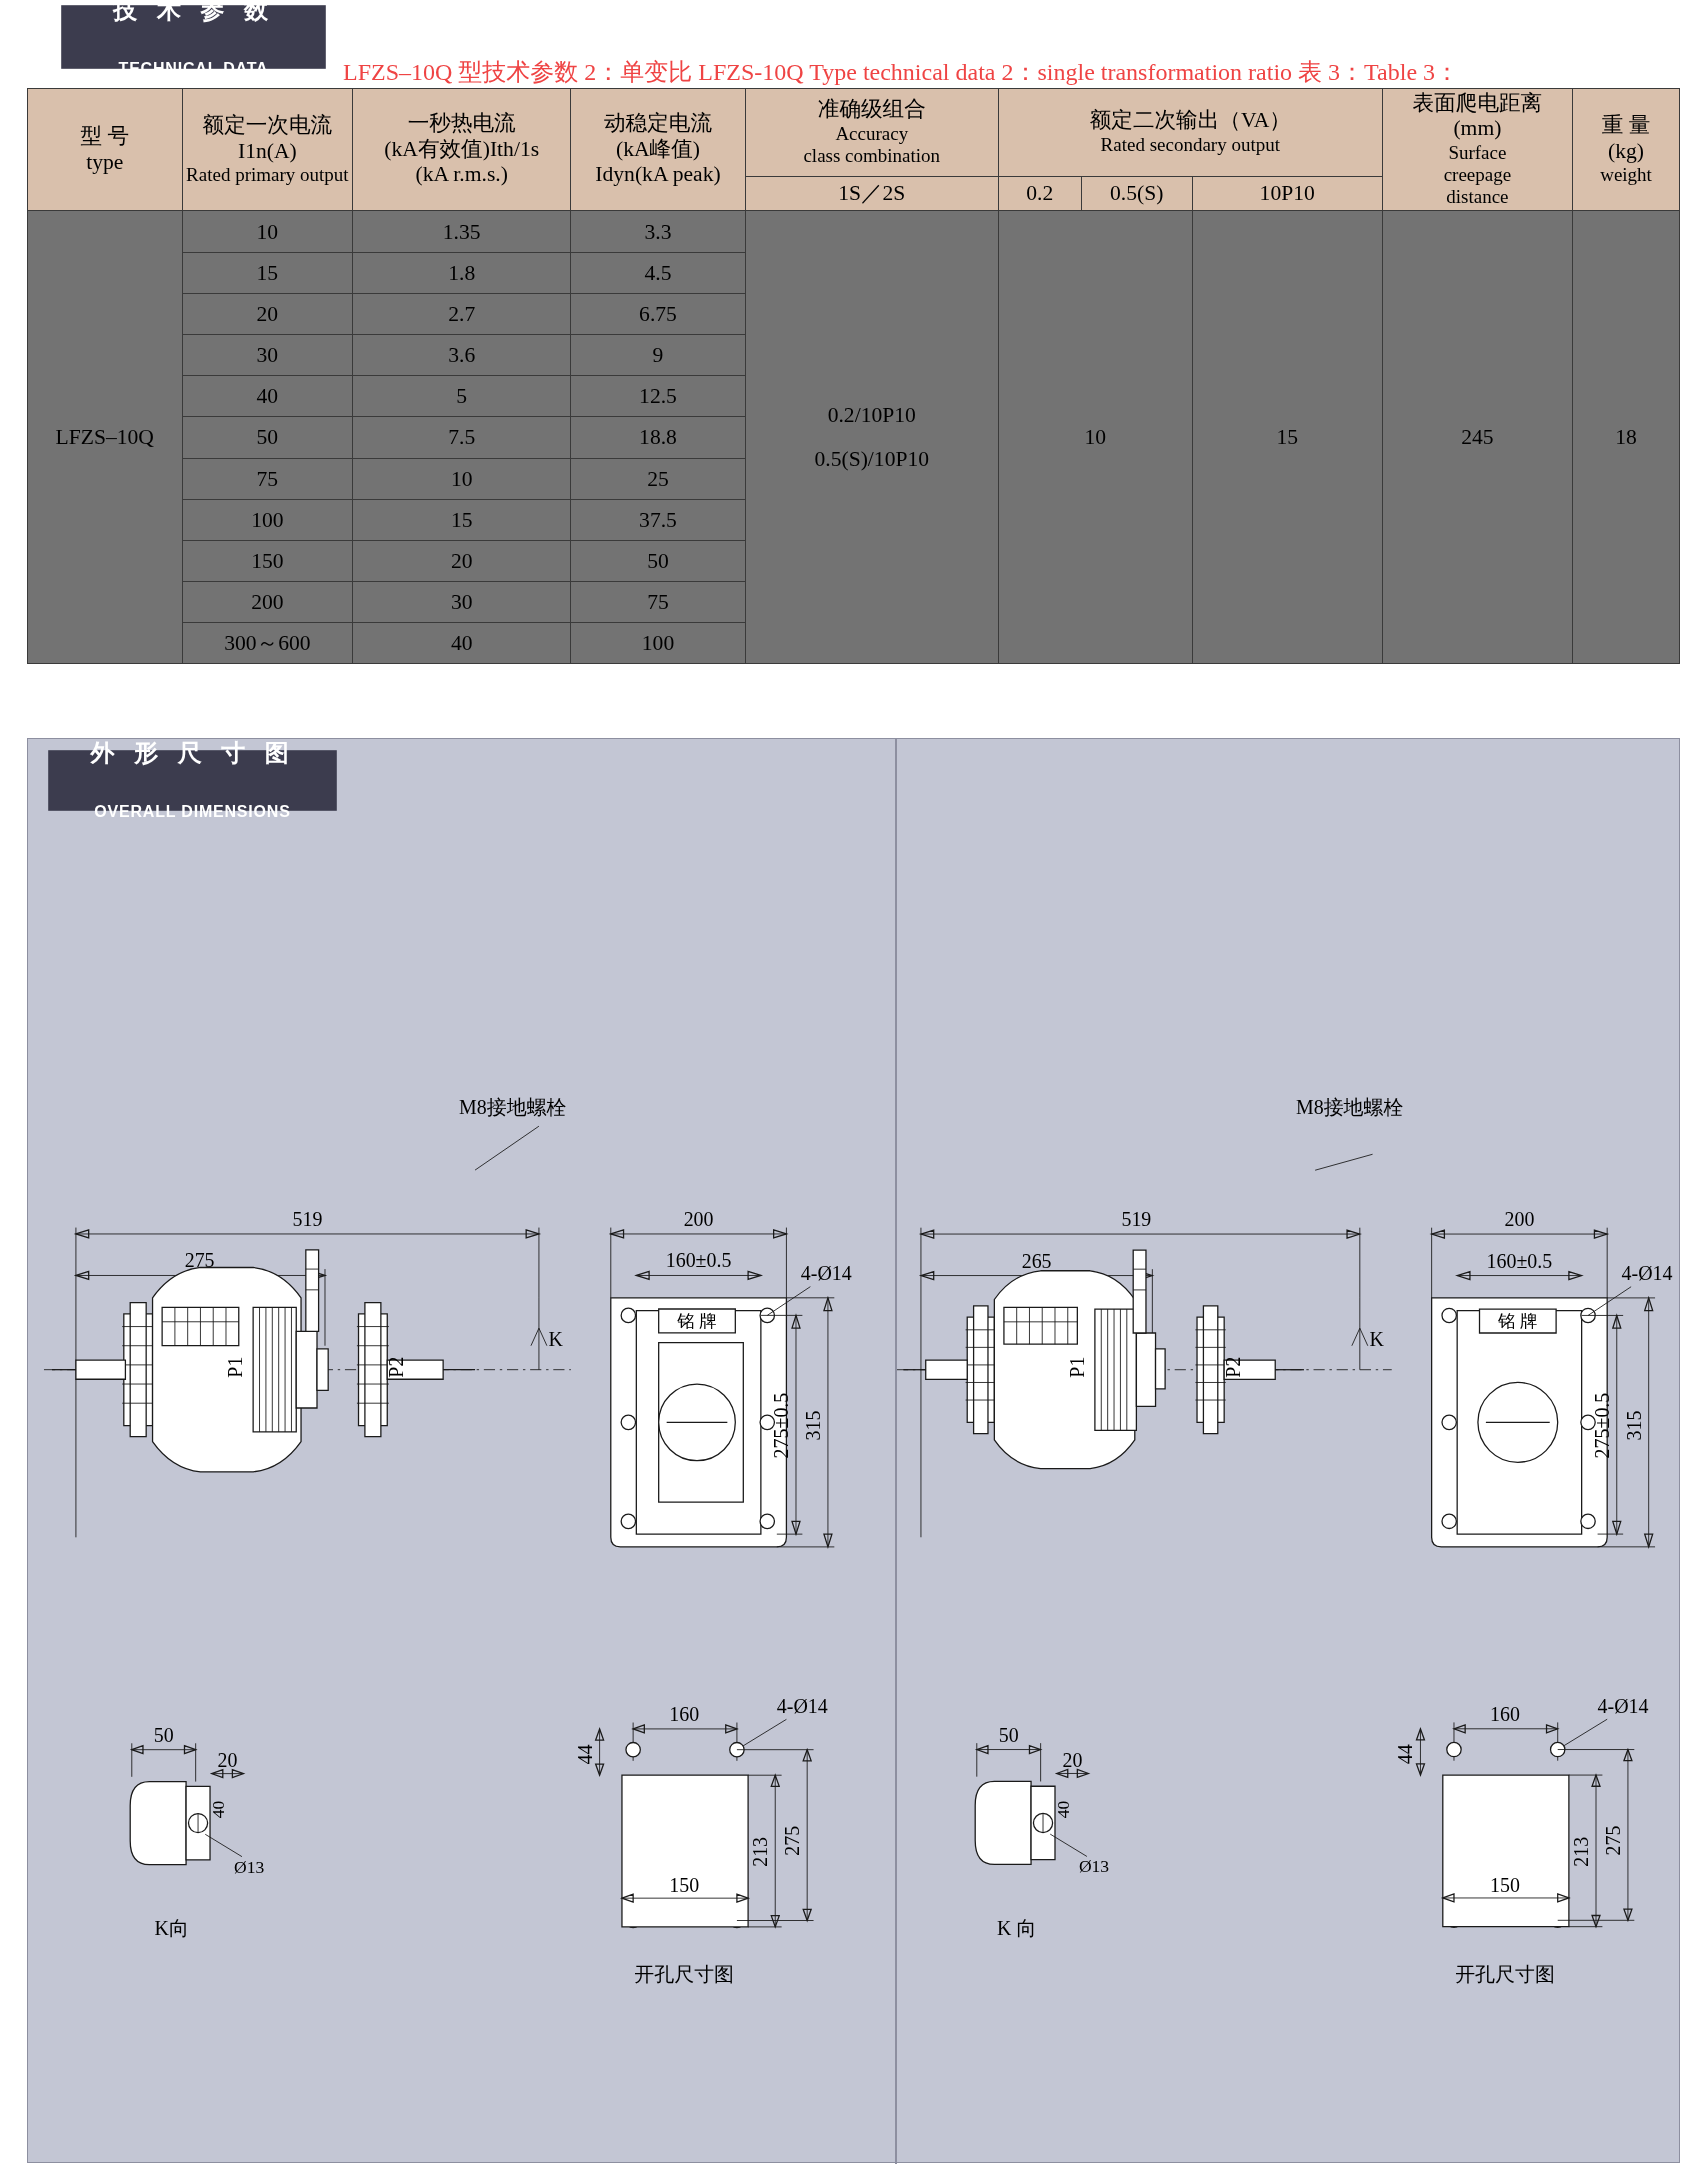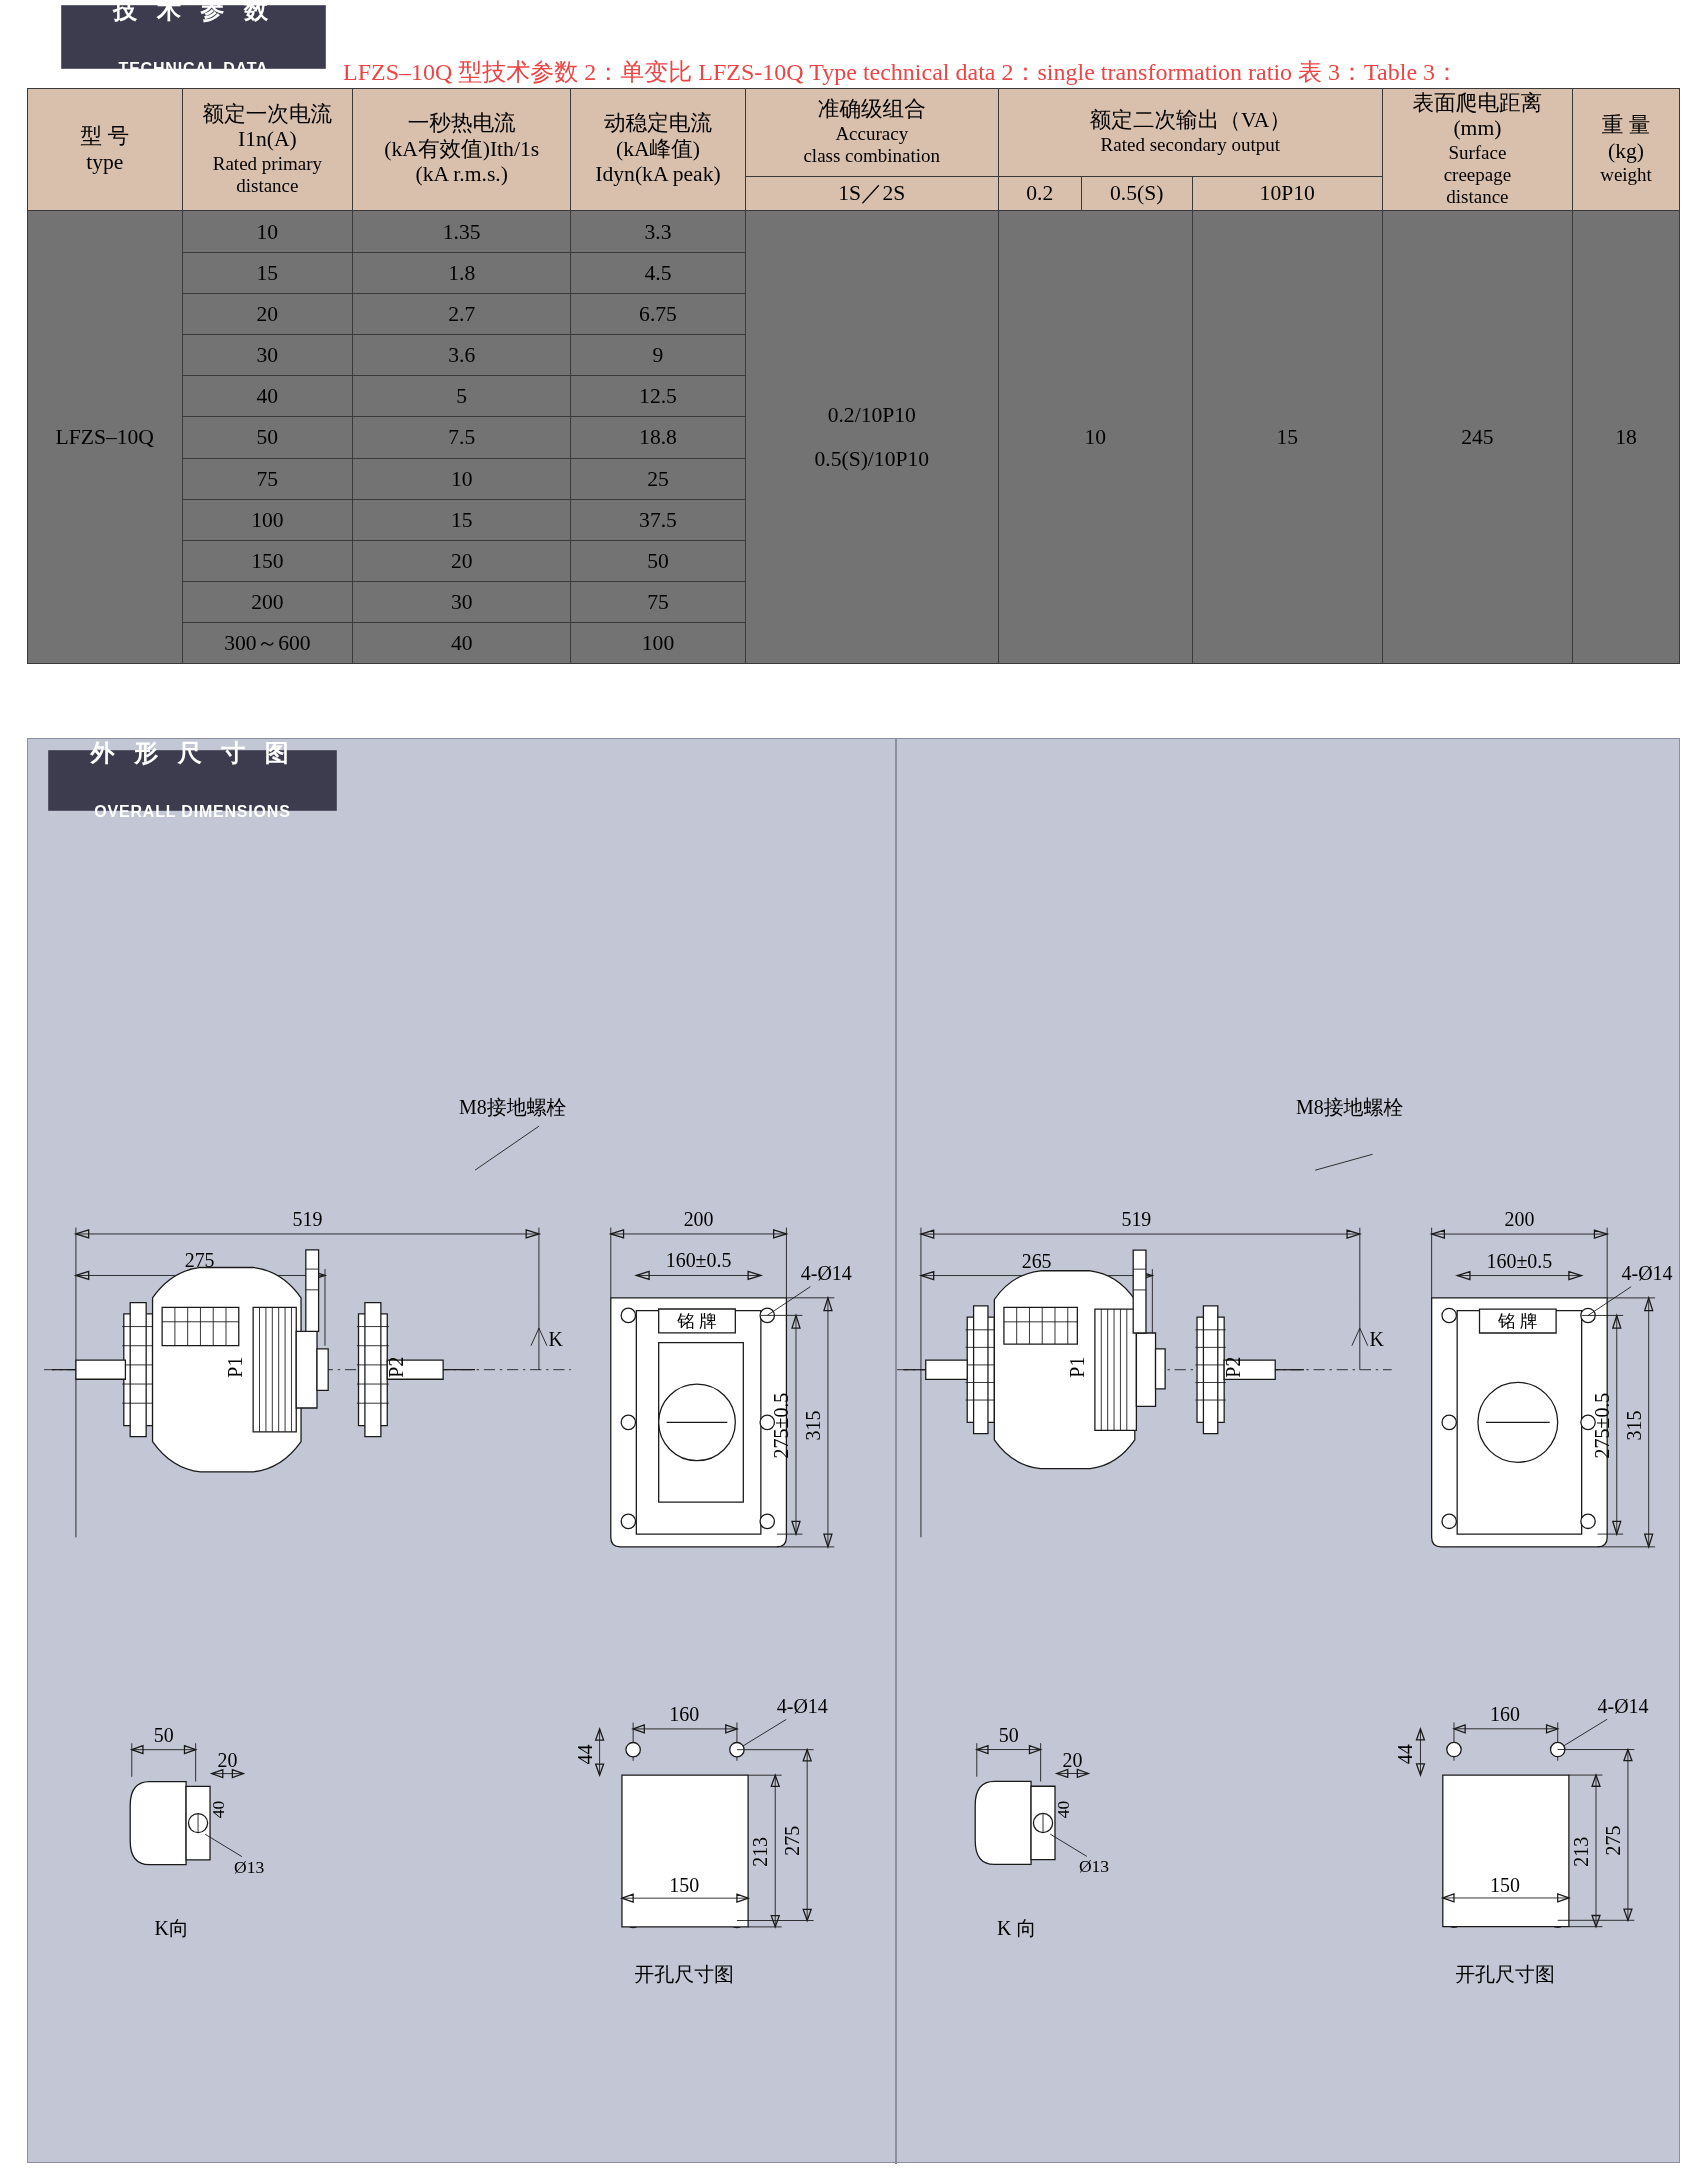--- a/index.html
+++ b/index.html
@@ -125,21 +125,21 @@
 <table id="spec-table">
   <thead>
     <tr>
       <th rowspan="2" style="width:148px">
         <div>型  号</div>
         <div>type</div>
       </th>
       <th rowspan="2" style="width:164px">
         <div>额定一次电流</div>
         <div>I1n(A)</div>
-        <div class="hdr-small">Rated primary distance</div>
+        <div class="hdr-small">Rated primary output</div>
       </th>
       <th rowspan="2" style="width:212px">
         <div>一秒热电流</div>
         <div>(kA有效值)Ith/1s</div>
         <div>(kA r.m.s.)</div>
       </th>
       <th rowspan="2" style="width:168px">
         <div>动稳定电流</div>
         <div>(kA峰值)</div>
         <div>Idyn(kA peak)</div>

